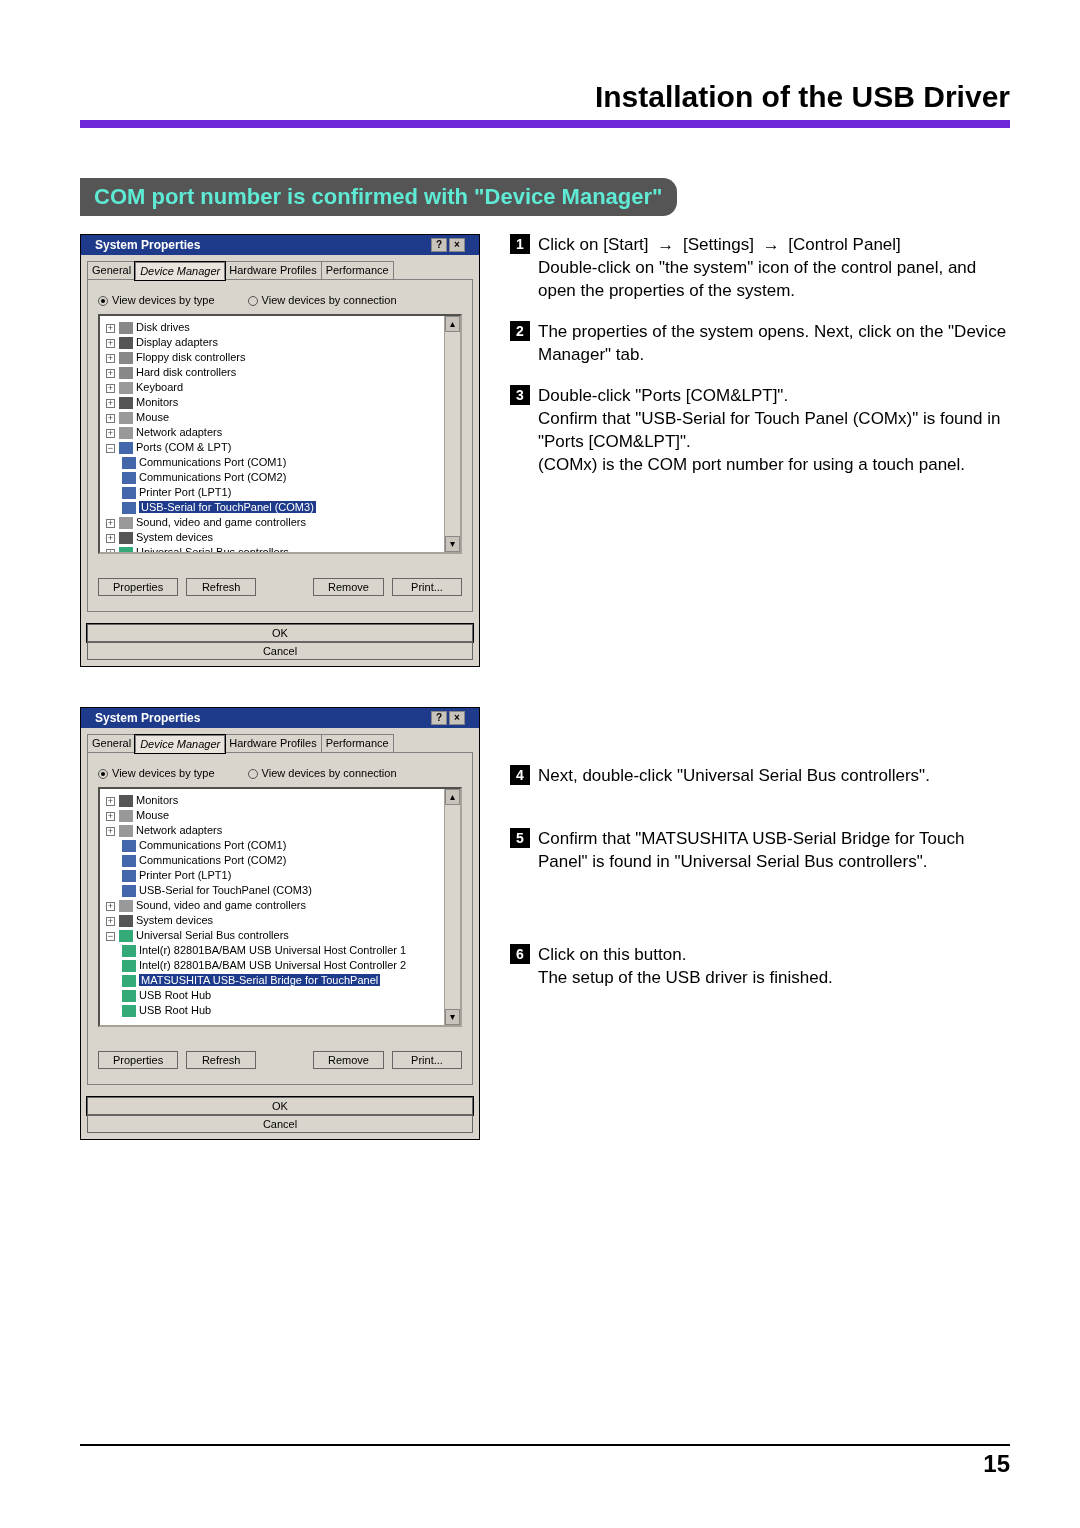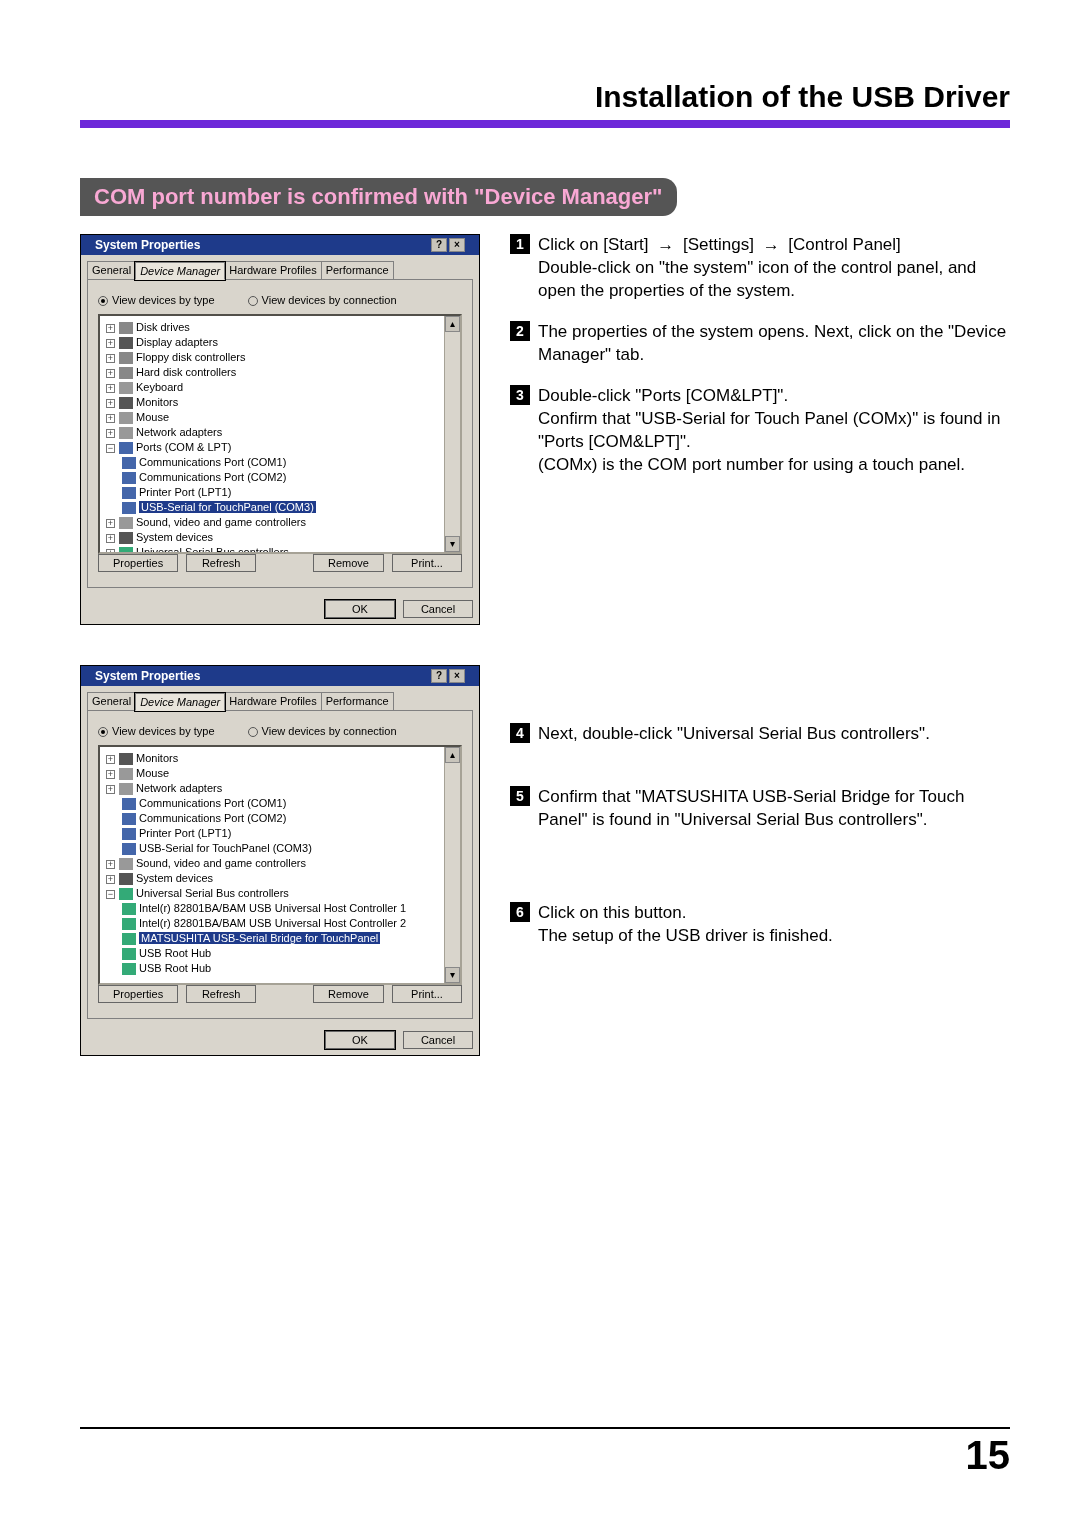--- a/index.html
+++ b/index.html
@@ -18,21 +18,21 @@
   .page-title {
     font-size: 30px;
     font-weight: bold;
     text-align: right;
     border-bottom: 8px solid #6d28d9;
     padding-bottom: 6px;
     margin-bottom: 50px;
   }
   .section-banner {
     background: #555;
-    color: #f9a8d4;
+    color: #5eead4;
     font-size: 22px;
     font-weight: bold;
     padding: 6px 14px;
     border-radius: 0 14px 14px 0;
     display: inline-block;
     margin-bottom: 18px;
   }
   .shot-and-steps {
     display: flex;
     align-items: flex-start;
@@ -143,31 +143,32 @@
     margin-right:3px; vertical-align:middle;
     background:#999;
   }
   .icon.port{background:#46a;} .icon.mon{background:#555;}
   .icon.usb{background:#3a7;} .icon.disk{background:#888;}
   .sel-node {
     background:#1e3a8a; color:#fff; padding:0 2px;
   }
   .dlg-buttons-row {
     display:flex; justify-content:space-between;
-    margin-top:0;
+    margin-top:24px;
   }
   .dlg-buttons-row .left,.dlg-buttons-row .right{display:flex;gap:8px;}
   .dlg-btn {
     border:1px solid #666; background:#d9d5cc;
     padding:2px 14px; font-size:11px; min-width:70px;
     text-align:center;
   }
   .dlg-ok-cancel {
-    display:flex; justify-content:flex-end; gap:8px;
+    display:flex; justify-content:flex-end; gap:0;
     padding:6px;
+    flex-direction:column;
   }
 
   
   .steps { flex:1; font-size:17px; line-height:1.35; }
   .step { margin-bottom:18px; display:flex; gap:8px; }
   .num {
     flex-shrink:0;
     width:20px; height:20px;
     background:#000; color:#fff;
     font-weight:bold; font-size:14px;
@@ -175,21 +176,21 @@
   }
   .step-body { flex:1; }
   .arrow { display:inline-block; margin:0 4px; font-weight:bold; }
 
   .footer {
     position:absolute; bottom:50px; left:80px; right:70px;
     border-top:2px solid #000;
     text-align:right;
     padding-top:4px;
   }
-  .pagenum { font-size:40px; font-weight:bold; }
+  .pagenum { font-size:24px; font-weight:bold; }
 </style>
 </head>
 <body>
 
 <div class="page">
   <div class="page-title">Installation of the USB Driver</div>
 
   <div class="section-banner">COM port number is confirmed with "Device Manager"</div>
 
   

